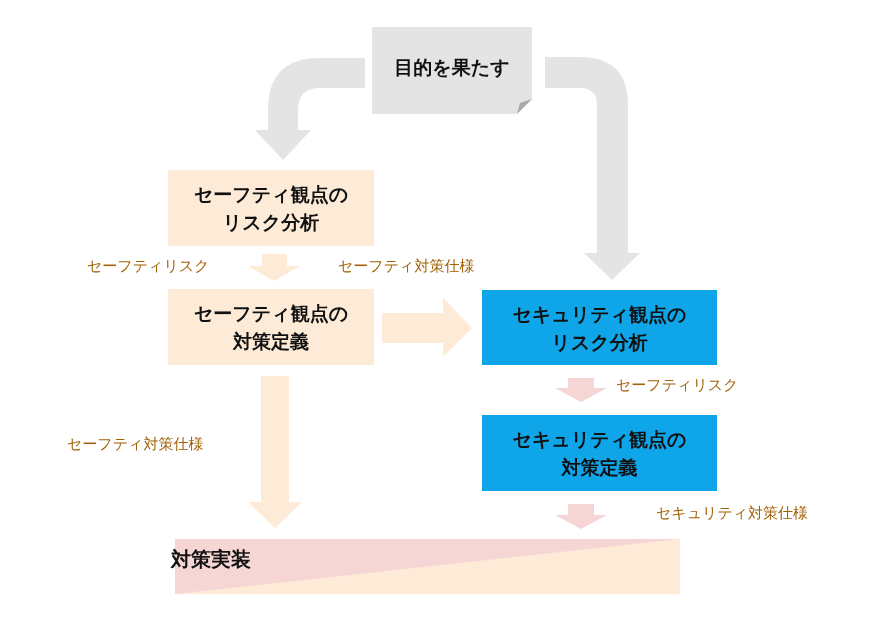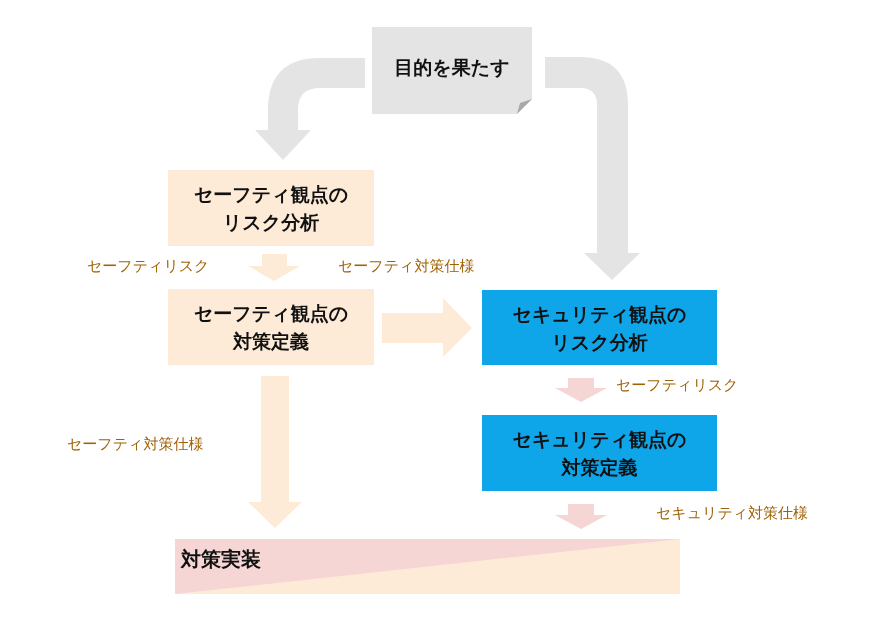--- a/index.html
+++ b/index.html
@@ -58,21 +58,21 @@
 <div class="box security" style="left:482px; top:290px; width:235px; height:75px;">
   <span>セキュリティ観点の
 リスク分析</span>
 </div>
 
 <div class="box security" style="left:482px; top:415px; width:235px; height:76px;">
   <span>セキュリティ観点の
 対策定義</span>
 </div>
 
-<div class="box" style="left:181px; top:543px; height:32px; justify-content:flex-start; font-size:20px;font-family:Liberation Serif, serif;">
+<div class="box" style="left:171px; top:543px; height:32px; justify-content:flex-start; font-size:20px;font-family:Liberation Serif, serif;">
   <span>対策実装</span>
 </div>
 
 <div class="label" style="left:87px; top:257px;">セーフティリスク</div>
 <div class="label" style="left:338px; top:257px;">セーフティ対策仕様</div>
 <div class="label" style="left:67px; top:435px;">セーフティ対策仕様</div>
 <div class="label" style="left:616px; top:376px;">セーフティリスク</div>
 <div class="label" style="left:616px; top:504px;margin-left:40px;">セキュリティ対策仕様</div>
 
 </body></html>

